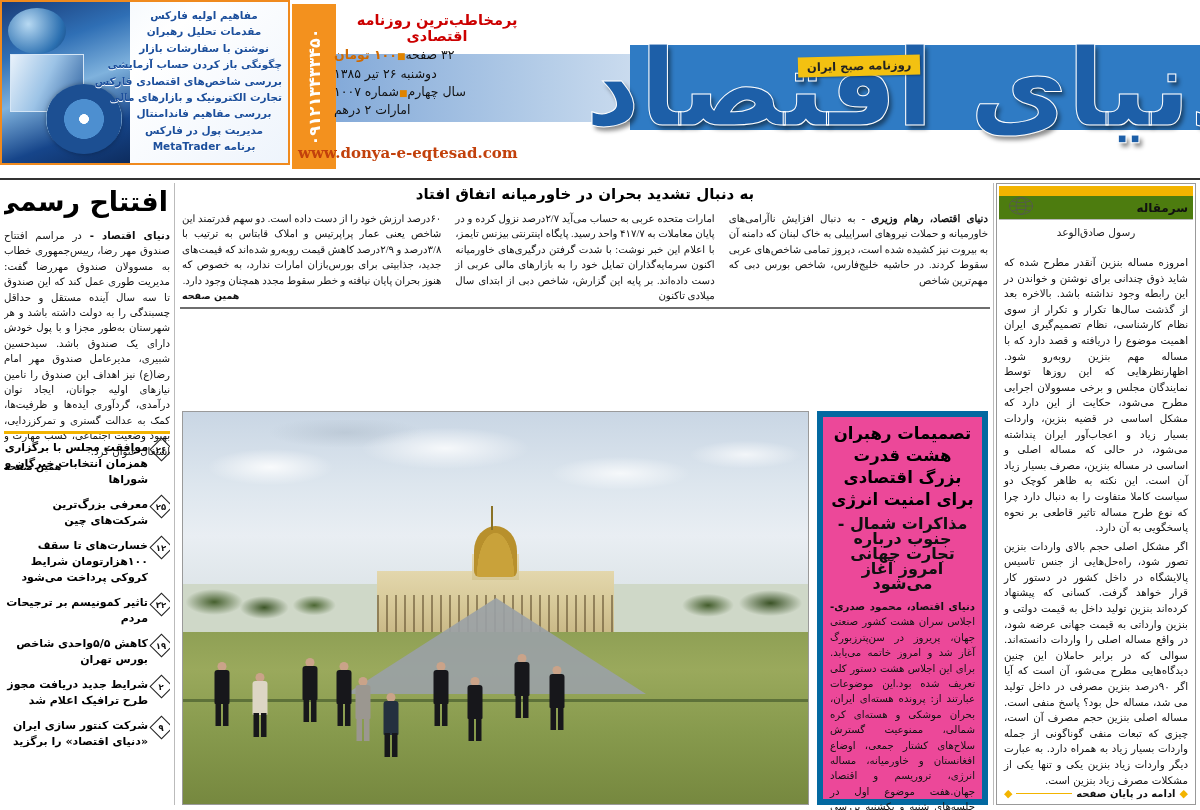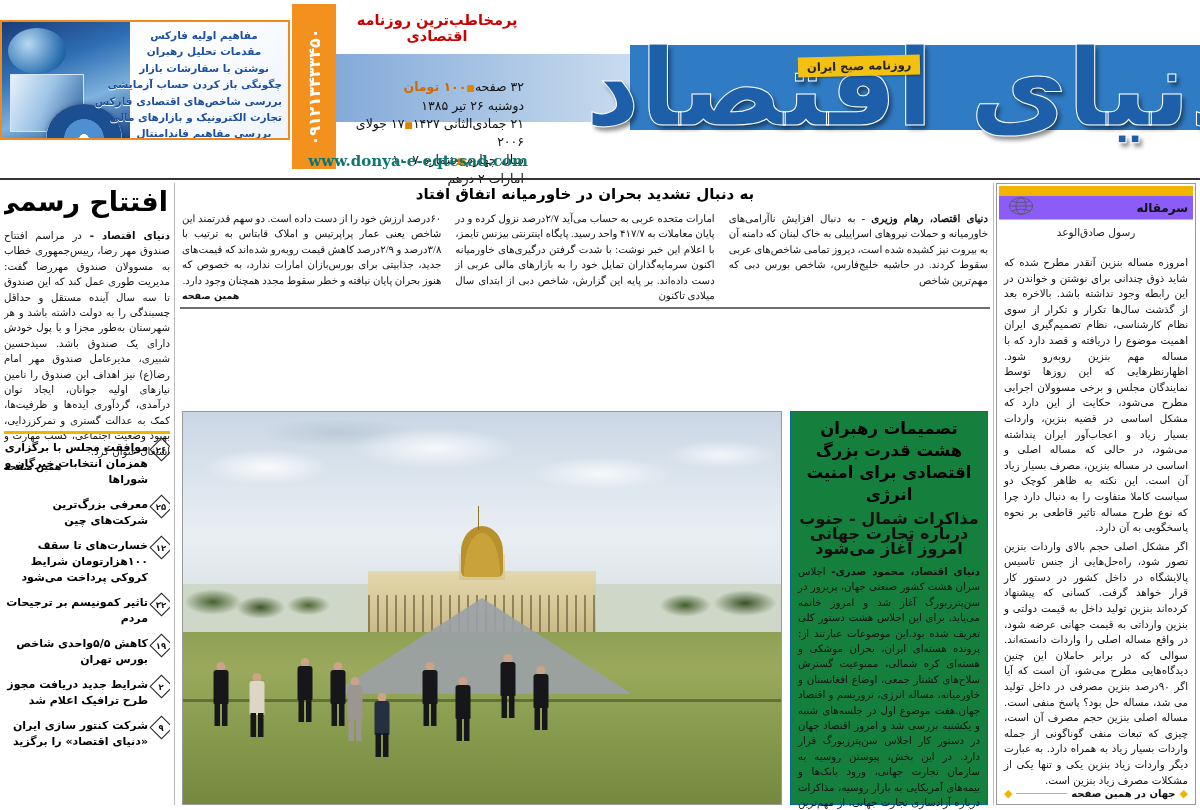--- a/index.html
+++ b/index.html
@@ -10,21 +10,21 @@
     font-family: "DejaVu Sans", "Liberation Sans", sans-serif;
     overflow: hidden;
   }
   .page { position: relative; width: 1200px; height: 810px; background: #fff; }
 
   
   .header { position: absolute; top: 0; left: 0; width: 1200px; height: 178px; }
 
   
   .ad-box {
-    position: absolute; left: 0; top: 20px; width: 290px; height: 120px;
+    position: absolute; left: 0; top: 0; width: 290px; height: 165px;
     border: 2px solid #f08a1e;
     background: linear-gradient(135deg,#e8f1fb 0%,#ffffff 45%,#eef4fc 100%);
     overflow: hidden;
     text-decoration: underline;
   }
   .ad-img {
     position: absolute; left: 0; top: 0; width: 128px; height: 161px;
     background:
       radial-gradient(circle at 60% 72%, #cfe2f7 0 16%, rgba(207,226,247,0) 17%),
       linear-gradient(160deg,#1a3c78 0%,#2f6fb5 28%,#7fb2dd 52%,#16458a 78%,#0d2c5e 100%);
@@ -76,31 +76,30 @@
     text-align: center; color: #cc0000; font-size: 14.5px; font-weight: bold;
     direction: rtl;
   }
   .info-band {
     position: absolute; left: 336px; top: 54px; width: 560px; height: 68px;
     background: linear-gradient(90deg,#6e9bd2 0%, #a9c5e4 38%, #dfe9f5 72%, #ffffff 100%);
     opacity: .85;
   }
   .info-box {
     position: absolute; right: 676px; top: 46px; width: 190px;
-    direction: rtl; text-align: right; color: #111;
-    font-size: 12.5px; line-height: 18px; margin-top: 32px;
+    direction: rtl; text-align: left; color: #111;
+    font-size: 12.5px; line-height: 18px;
   }
   .info-box .num { color: #d06a00; font-weight: bold; }
   .info-box .sq { color: #e08400; font-size: 9px; vertical-align: middle; }
   .site-url {
     position: absolute; right: 672px; top: 144px; width: 230px;
-    text-align: right; direction: ltr;
-    color: #0f766e; font-size: 15px; font-weight: bold;
+    text-align: left; direction: ltr;
+    color: #c2410c; font-size: 15px; font-weight: bold;
     font-family: "DejaVu Serif", "Liberation Serif", serif;
-    margin-top: 8px;
   }
 
   
   .masthead { position: absolute; right: 0; top: 0; width: 570px; height: 176px; }
   .masthead .blue-band {
     position: absolute; right: 0; top: 45px; width: 570px; height: 85px;
     background: #2f7bc4;
   }
   .masthead .logo-text {
     position: absolute; right: 10px; top: 6px; width: 550px; height: 166px;
@@ -127,21 +126,21 @@
 
   
   .editorial {
     position: absolute; right: 4px; top: 0; width: 200px; height: 622px;
     border: 1px solid #999; background: #fff;
   }
   .ed-topbar { height: 10px; background: #f3b400; margin: 2px 2px 0 2px; }
   .ed-head {
     display: flex; align-items: center; justify-content: space-between;
     height: 24px; margin: 0 2px; padding: 0 5px;
-    background: #8b5cf6; border-bottom: 1px solid #b9b9b9;
+    background: #4d7c0f; border-bottom: 1px solid #b9b9b9;
   }
   .ed-head .lbl { font-size: 12px; font-weight: bold; color: #111; direction: rtl; }
   .globe-icon { width: 34px; height: 20px; }
   .ed-body { padding: 6px 7px 4px 7px; direction: rtl; }
   .ed-title {
     font-size: 14.5px; font-weight: bold; color: #000; text-align: center;
     line-height: 20px; margin-bottom: 5px;
   }
   .ed-author {
     font-size: 10.5px; color: #222; text-align: center; margin-bottom: 17px;
@@ -186,21 +185,21 @@
     direction: rtl; margin-top: 2px;
   }
   .lead-rule { margin-top: 4px; border-top: 2px solid #6e6e6e; }
 
   
   .photo-row {
     position: absolute; right: 212px; top: 228px;
     width: 806px; height: 394px; display: flex; direction: rtl; gap: 8px;
   }
   .sidestory {
-    width: 198px; border: 1px solid #0369a1; background: #15803d;
+    width: 171px; border: 6px solid #0369a1; background: #ec4899;
     padding: 6px 7px; direction: rtl;
   }
   .ss-title {
     font-size: 16.5px; font-weight: bold; color: #000; text-align: center;
     line-height: 22px;
   }
   .ss-sub {
     font-size: 16px; font-weight: bold; color: #111; text-align: center;
     line-height: 15px; margin-top: 5px; margin-bottom: 8px;
   }
@@ -373,23 +372,20 @@
 
     <div class="tagline">پرمخاطب‌ترین روزنامه اقتصادی</div>
 
     <div class="info-band"></div>
 
     <div class="info-box">
       <div>
         <span>۳۲ صفحه</span><span class="sq">■</span><span class="num">۱۰۰ تومان</span>
       </div>
       <div>دوشنبه ۲۶ تیر ۱۳۸۵</div>
-      <div>
-        <span>۲۱ جمادی‌الثانی ۱۴۲۷</span><span class="sq">■</span><span>۱۷ جولای ۲۰۰۶</span>
-      </div>
       <div>
         <span>سال چهارم</span><span class="sq">■</span><span>شماره ۱۰۰۷</span>
       </div>
       <div>امارات ۲ درهم</div>
     </div>
 
     <div class="site-url">www.donya-e-eqtesad.com</div>
 
     <div class="masthead">
       <div class="blue-band"></div>
@@ -419,21 +415,21 @@
           </svg>
         </span>
       </div>
       <div class="ed-body">
         <div class="ed-author">رسول صادق‌الوعد</div>
         <p class="ed-p">امروزه مساله بنزین آنقدر مطرح شده که شاید ذوق چندانی برای نوشتن و خواندن در این رابطه وجود نداشته باشد. بالاخره بعد از گذشت سال‌ها تکرار و تکرار از سوی نظام کارشناسی، نظام تصمیم‌گیری ایران اهمیت موضوع را دریافته و قصد دارد که با مساله مهم بنزین روبه‌رو شود. اظهارنظرهایی که این روزها توسط نمایندگان مجلس و برخی مسوولان اجرایی مطرح می‌شود، حکایت از این دارد که مشکل اساسی در قضیه بنزین، واردات بسیار زیاد و اعجاب‌آور ایران پنداشته می‌شود، در حالی که مساله اصلی و اساسی در مساله بنزین، مصرف بسیار زیاد آن است. این نکته به ظاهر کوچک دو سیاست کاملا متفاوت را به دنبال دارد چرا که نوع طرح مساله تاثیر قاطعی بر نحوه پاسخگویی به آن دارد.</p>
         <p class="ed-p">اگر مشکل اصلی حجم بالای واردات بنزین تصور شود، راه‌حل‌هایی از جنس تاسیس پالایشگاه در داخل کشور در دستور کار قرار خواهد گرفت. کسانی که پیشنهاد کرده‌اند بنزین تولید داخل به قیمت دولتی و بنزین وارداتی به قیمت جهانی عرضه شود، در واقع مساله اصلی را واردات دانسته‌اند. سوالی که در برابر حاملان این چنین دیدگاه‌هایی مطرح می‌شو، آن است که آیا اگر ۹۰درصد بنزین مصرفی در داخل تولید می شد، مساله حل بود؟ پاسخ منفی است. مساله اصلی بنزین حجم مصرف آن است، چیزی که تبعات منفی گوناگونی از جمله واردات بسیار زیاد به همراه دارد. به عبارت دیگر واردات زیاد بنزین یکی و تنها یکی از مشکلات مصرف زیاد بنزین است.</p>
       </div>
       <div class="ed-cont">
         <span class="dot">◆</span>
-        <span class="txt">جهان در همین صفحه</span>
+        <span class="txt">ادامه در پایان صفحه</span>
         <span class="ln"></span>
         <span class="dot">◆</span>
       </div>
     </div>
 
     <div class="lead">
       <div class="kicker">به دنبال تشدید بحران در خاورمیانه اتفاق افتاد</div>
       <div class="lead-cols">
         <div class="lead-col">
           <p><span class="lede">دنیای اقتصاد، رهام وزیری -</span><span> به دنبال افزایش ناآرامی‌های خاورمیانه و حملات نیروهای اسراییلی به خاک لبنان که دامنه آن به بیروت نیز کشیده شده است، دیروز تمامی شاخص‌های عربی سقوط کردند.

